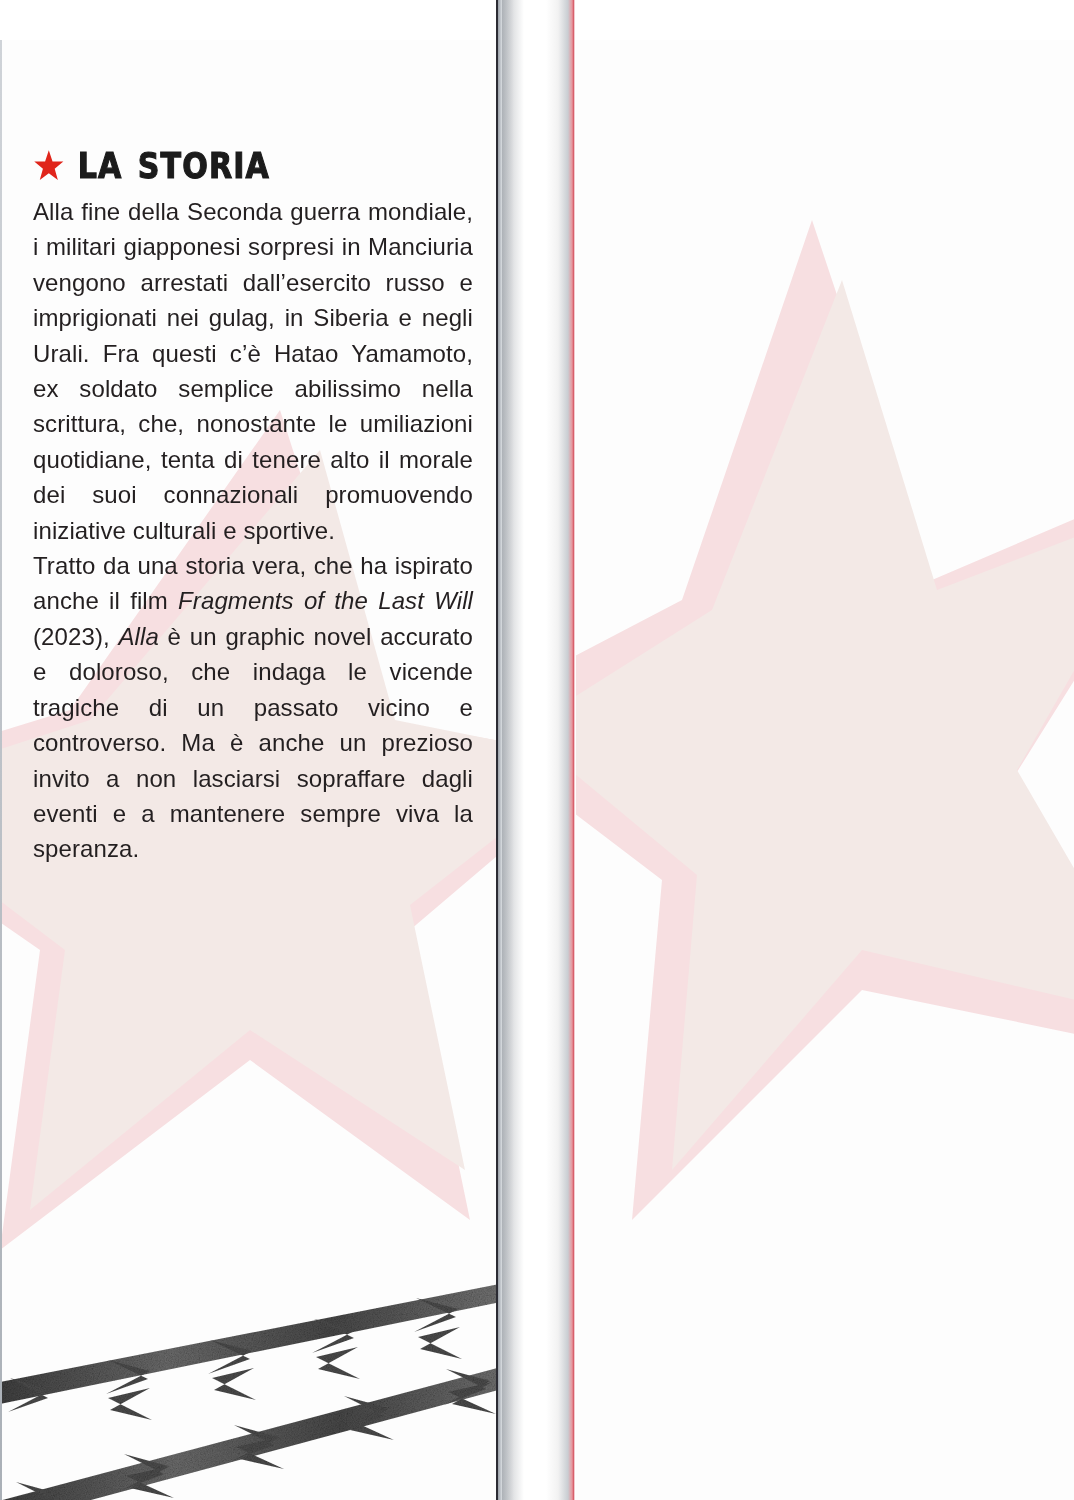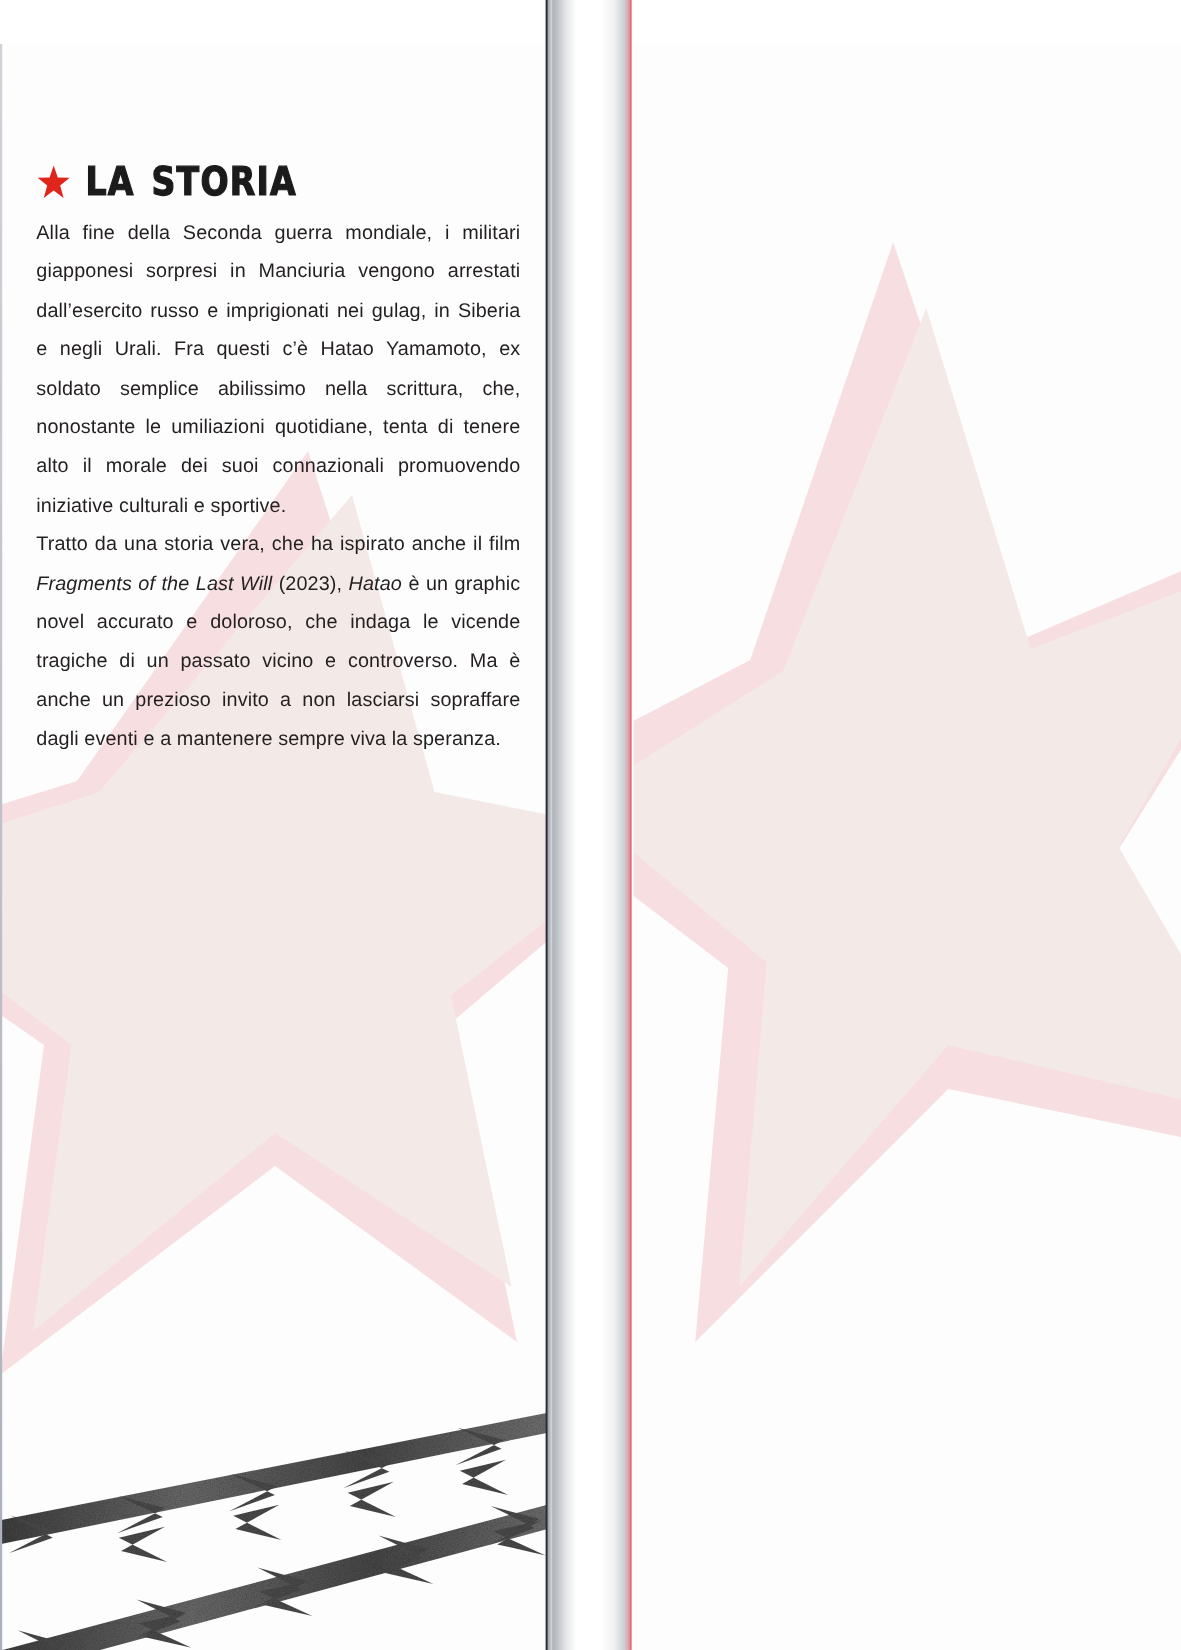--- a/index.html
+++ b/index.html
@@ -54,21 +54,21 @@
   h2.sec .label{
     font-stretch:condensed;
     -webkit-text-stroke:1.1px #1b1b1b;
     word-spacing:4px;
   }
   .star-bullet{flex:0 0 auto;width:34px;height:34px;display:block;}
   .star-bullet svg{display:block;width:34px;height:34px;}
 
   p.body{
     margin:0;
-    font-size:18px;
+    font-size:24px;
     line-height:35.4px;
     color:#231f20;
     text-align:justify;
     text-justify:inter-word;
     hyphens:manual;
     letter-spacing:.1px;
   }
   p.body + p.body{margin-top:0;}
   .sec-block{margin-bottom:0;}
 
@@ -99,21 +99,21 @@
           <span class="star-bullet">
             <svg viewBox="0 0 100 100" aria-hidden="true">
               <polygon fill="#e0251b" points="50,4 61.8,36.5 96,37 68.6,57.8 78.6,91 50,71 21.4,91 31.4,57.8 4,37 38.2,36.5"></polygon>
             </svg>
           </span>
           <span class="label">LA STORIA</span>
         </h2>
 
         <p class="body">Alla fine della Seconda guerra mondiale, i militari giapponesi sorpresi in Manciuria vengono arrestati dall’esercito russo e imprigionati nei gulag, in Siberia e negli Urali. Fra questi c’è Hatao Yamamoto, ex soldato semplice abilissimo nella scrittura, che, nonostante le umiliazioni quotidiane, tenta di tenere alto il morale dei suoi connazionali promuovendo iniziative culturali e sportive.</p>
 
-        <p class="body"><span>Tratto da una storia vera, che ha ispirato anche il film </span><i>Fragments of the Last Will</i><span> (2023), </span><i>Hatao</i><span> è un graphic novel accurato e doloroso, che indaga le vicende tragiche di un passato vicino e controverso. Ma è anche un prezioso invito a non lasciarsi sopraffare dagli eventi e a mantenere sempre viva la speranza.</span></p>
+        <p class="body"><span>Tratto da una storia vera, che ha ispirato anche il film </span><i>Fragments of the Last Will</i><span> (2023), </span><i>Alla</i><span> è un graphic novel accurato e doloroso, che indaga le vicende tragiche di un passato vicino e controverso. Ma è anche un prezioso invito a non lasciarsi sopraffare dagli eventi e a mantenere sempre viva la speranza.</span></p>
       </div>
     </div>
 
     <div class="wire">
       <svg viewBox="0 0 560 270" preserveAspectRatio="none" aria-hidden="true">
         <defs>
           <linearGradient id="wireg" x1="0" y1="0" x2="1" y2="0">
             <stop offset="0%" stop-color="#3c3c3c"></stop>
             <stop offset="35%" stop-color="#6e6e6e"></stop>
             <stop offset="65%" stop-color="#4a4a4a"></stop>

